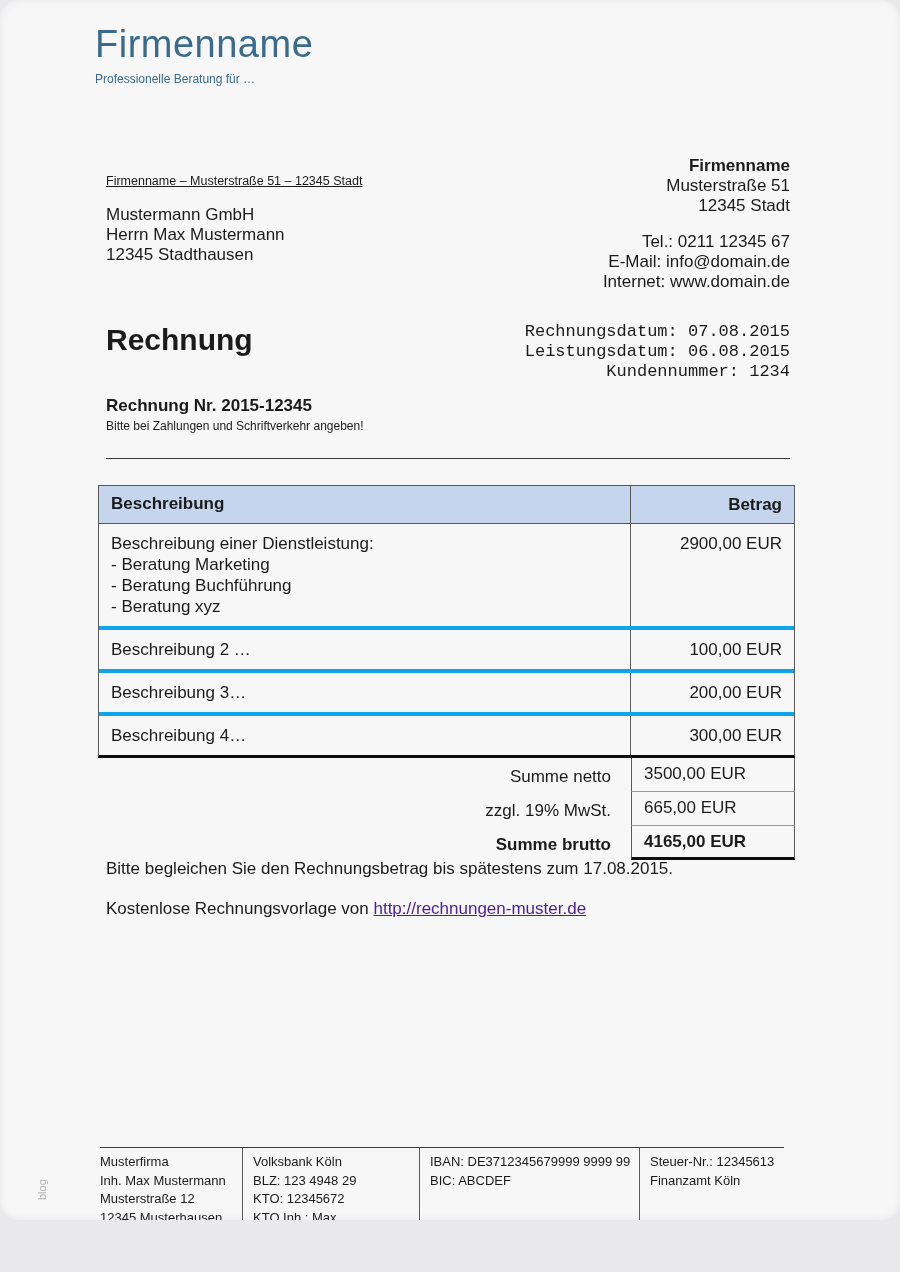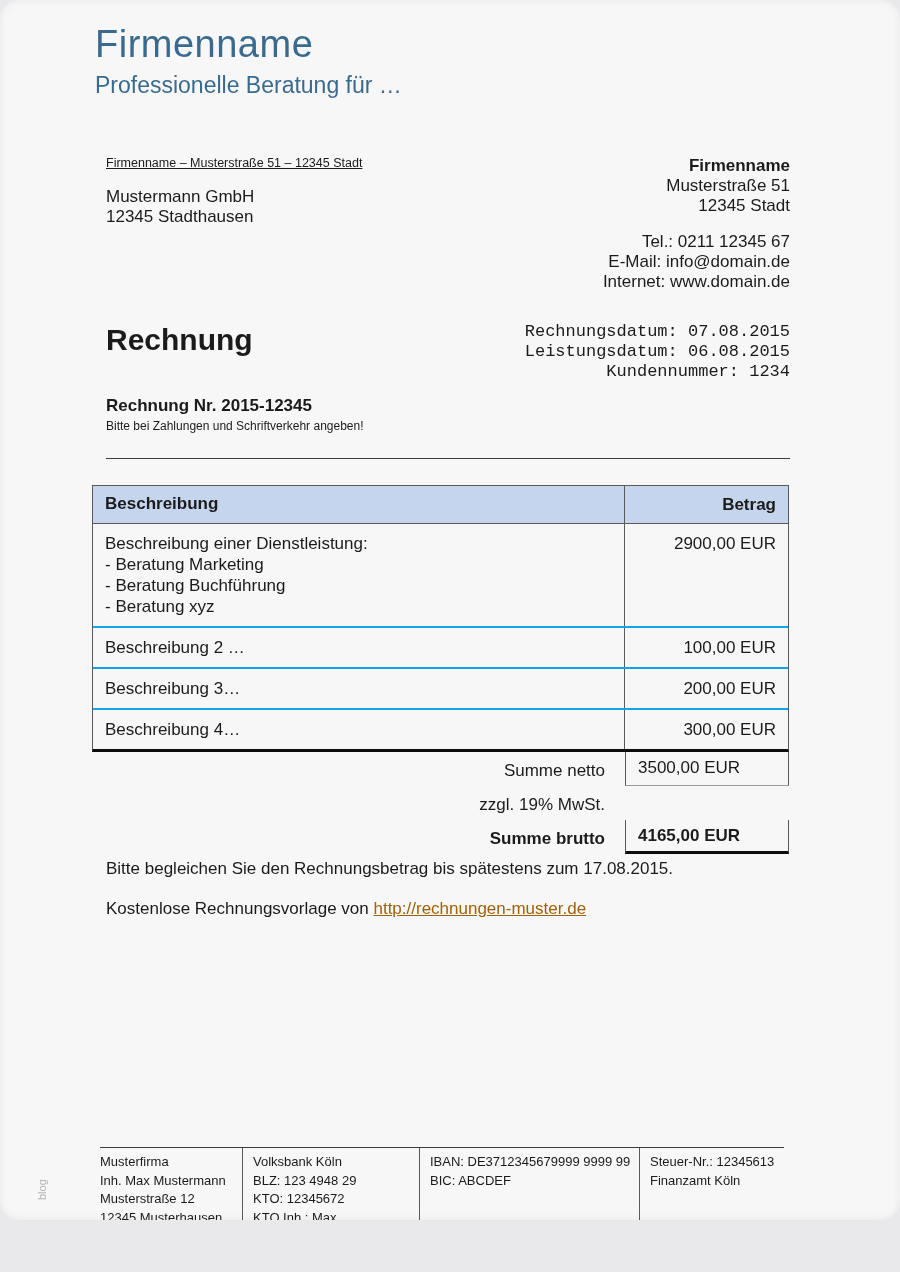--- a/index.html
+++ b/index.html
@@ -18,29 +18,29 @@
     font-size: 17px;
     line-height: 1.2;
     overflow: hidden;
     box-shadow: inset 0 0 8px rgba(0,0,0,0.07);
     border-radius: 19px;
   }
 
   
   .brand { position: absolute; top: 22px; left: 95px; color: #3a6b8e; }
   .brand h1 { margin: 0; font-size: 38px; font-weight: 400; letter-spacing: 0.5px; }
-  .brand .tagline { font-size: 23px; margin-top: 4px; }
+  .brand .tagline { font-size: 12px; margin-top: 4px; }
 
   
   .address-row {
     position: absolute; top: 156px; left: 106px; width: 684px;
     display: flex; justify-content: space-between;
   }
   .sender-line {
-    font-size: 12.5px; text-decoration: underline; margin-bottom: 16px;
+    font-size: 12.5px; text-decoration: underline; margin-bottom: 16px; margin-top: 18px;
   }
   .recipient div { line-height: 20px; }
   .company-block { text-align: right; line-height: 20px; }
   .company-block .co-name { font-weight: bold; }
   .company-block .co-tel { margin-top: 16px; }
 
   
   .title-row {
     position: absolute; top: 322px; left: 106px; width: 684px;
     display: flex; justify-content: space-between; align-items: flex-start;
@@ -52,30 +52,30 @@
   .invoice-no-block { position: absolute; top: 396px; left: 106px; }
   .invoice-no { font-weight: bold; font-size: 17px; }
   .invoice-no-note { font-size: 12px; margin-top: 3px; }
 
   .rule {
     position: absolute; top: 458px; left: 106px; width: 684px;
     border-top: 1px solid #3c3c3c; height: 0;
   }
 
   
-  .invoice-table { position: absolute; top: 485px; left: 92px; width: 697px; }
+  .invoice-table { position: absolute; top: 485px; left: 98px; width: 697px; }
   .t-main { border: 1px solid #5a5a5a; border-bottom: 3px solid #0d0d0d; }
   .t-header, .t-row { display: grid; grid-template-columns: 1fr 164px; }
   .t-header {
     background: #c5d5ed;
     border-bottom: 1px solid #5a5a5a;
     font-weight: bold;
   }
   .t-header .desc, .t-header .amt { padding: 8px 12px; }
-  .t-row + .t-row { border-top: 2px solid #0ea5e9; }
+  .t-row + .t-row { border-top: 4px solid #0ea5e9; }
   .t-row .desc { padding: 9px 12px; line-height: 21px; }
   .amt {
     border-left: 1px solid #5a5a5a;
     text-align: right; padding: 9px 12px;
     line-height: 21px;
   }
   .t-header .amt { padding: 8px 12px; }
 
   
   .summary-row { display: grid; grid-template-columns: 1fr 164px; }
@@ -85,21 +85,21 @@
     border-right: 1px solid #5a5a5a;
     border-bottom: 1px solid #9a9a9a;
     text-align: left; padding: 5px 12px; line-height: 21px;
   }
   .summary-row.total .s-label, .summary-row.total .s-amt { font-weight: bold; }
   .summary-row.total .s-amt { border-bottom: 3px solid #0d0d0d; }
 
   
   .payment-note { position: absolute; top: 859px; left: 106px; margin: 0; }
   .credit { position: absolute; top: 899px; left: 106px; margin: 0; }
-  .credit a { color: #a16207; text-decoration: underline; }
+  .credit a { color: #4c1d95; text-decoration: underline; }
 
   
   .footer {
     position: absolute; top: 1147px; left: 100px; width: 684px;
     border-top: 1px solid #3c3c3c;
     display: grid; grid-template-columns: 142px 177px 220px 145px;
     padding-top: 0;
     font-size: 13px;
   }
   .footer .fcol { padding: 5px 8px 6px 0; line-height: 18.5px; }
@@ -119,20 +119,21 @@
   <div class="brand">
     <h1>Firmenname</h1>
     <div class="tagline">Professionelle Beratung für …</div>
   </div>
 
   <div class="address-row">
     <div>
       <div class="sender-line">Firmenname – Musterstraße 51 – 12345 Stadt</div>
       <div class="recipient">
         <div>Mustermann GmbH</div>
+        <div>Herrn Max Mustermann</div>
         <div>12345 Stadthausen</div>
       </div>
     </div>
     <div class="company-block">
       <div class="co-name">Firmenname</div>
       <div>Musterstraße 51</div>
       <div>12345 Stadt</div>
       <div class="co-tel">Tel.: 0211 12345 67</div>
       <div>E-Mail: info@domain.de</div>
       <div>Internet: www.domain.de</div>
@@ -183,20 +184,21 @@
         <div class="amt">300,00 EUR</div>
       </div>
     </div>
 
     <div class="summary-row">
       <div class="s-label">Summe netto</div>
       <div class="s-amt">3500,00 EUR</div>
     </div>
     <div class="summary-row">
       <div class="s-label">zzgl. 19% MwSt.</div>
+      <div class="s-amt">665,00 EUR</div>
     </div>
     <div class="summary-row total">
       <div class="s-label">Summe brutto</div>
       <div class="s-amt">4165,00 EUR</div>
     </div>
   </div>
 
   <p class="payment-note">Bitte begleichen Sie den Rechnungsbetrag bis spätestens zum 17.08.2015.</p>
 
   <p class="credit"><span>Kostenlose Rechnungsvorlage von </span><a href="#">http://rechnungen-muster.de</a></p>

